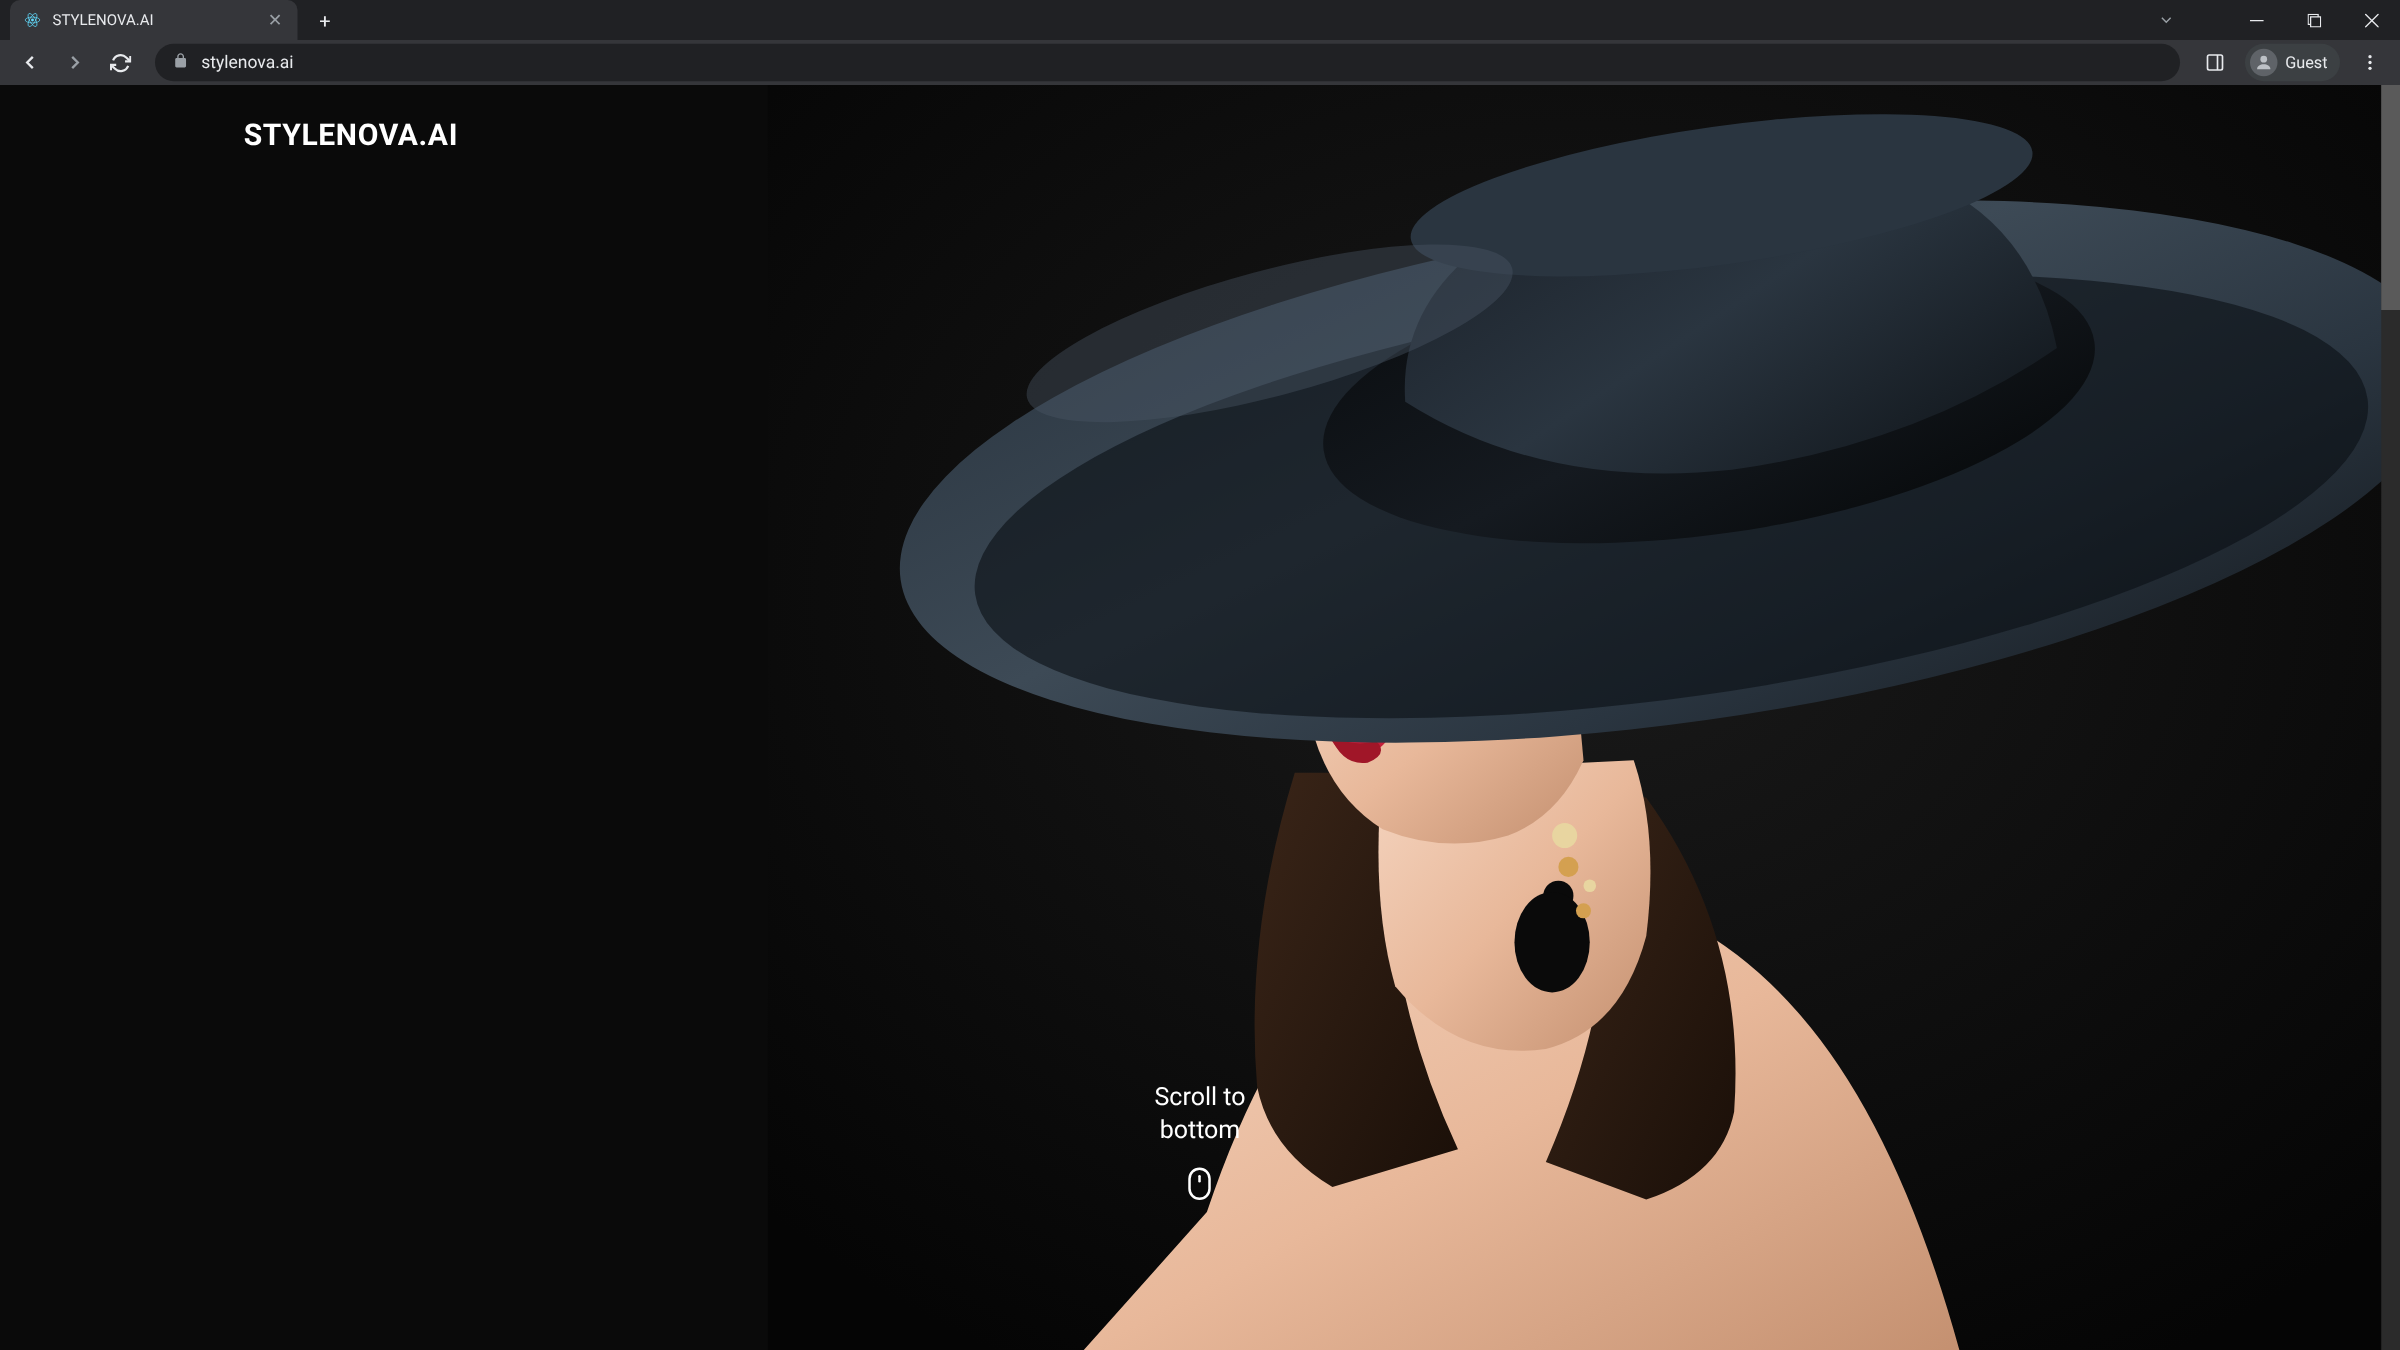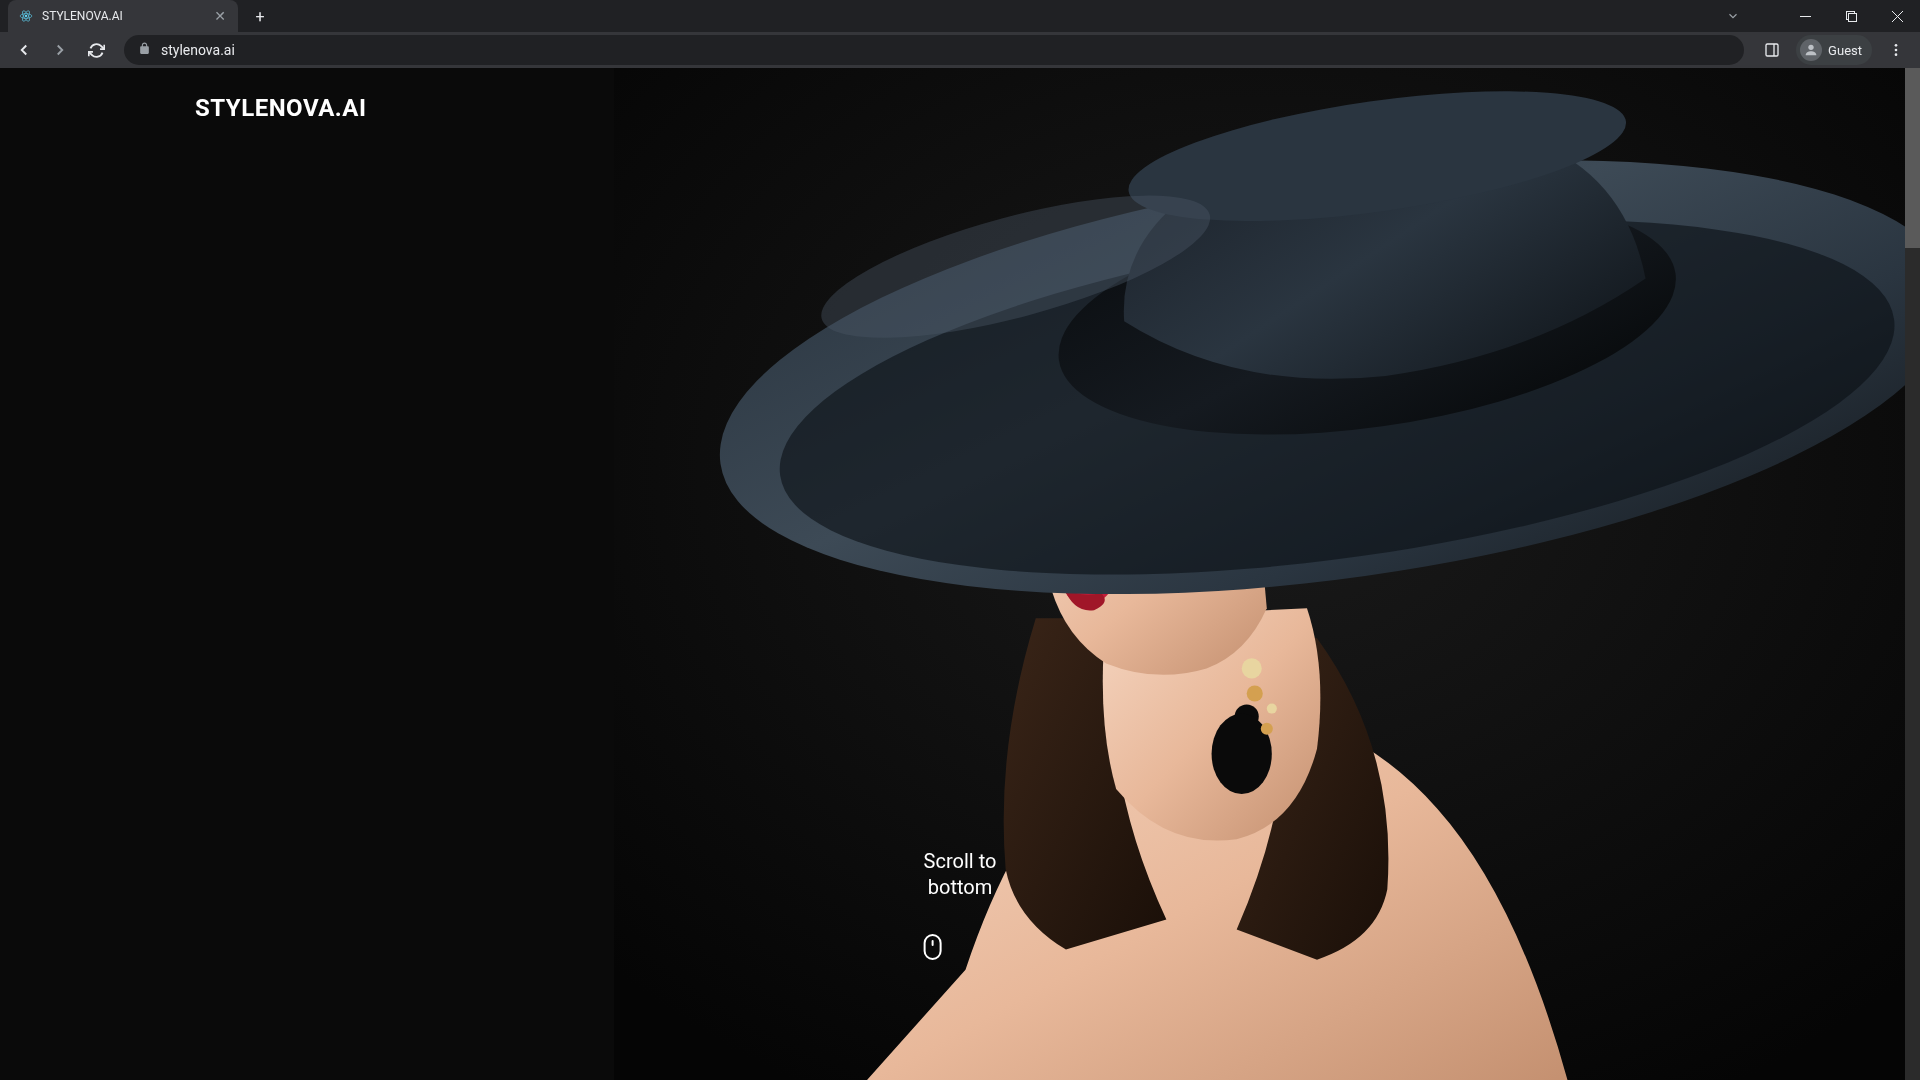--- a/index.html
+++ b/index.html
@@ -225,22 +225,22 @@
       z-index: 10;
     }
     
     .scroll-indicator {
       position: absolute;
       left: 50%;
       bottom: 120px;
       transform: translateX(-50%);
       display: flex;
       flex-direction: column;
-      align-items: flex-start;
-      gap: 34px;
+      align-items: center;
+      gap: 18px;
       color: white;
       z-index: 10;
       cursor: pointer;
     }
     
     .scroll-text {
       font-size: 20px;
       text-align: center;
       line-height: 1.3;
       white-space: pre-line;

